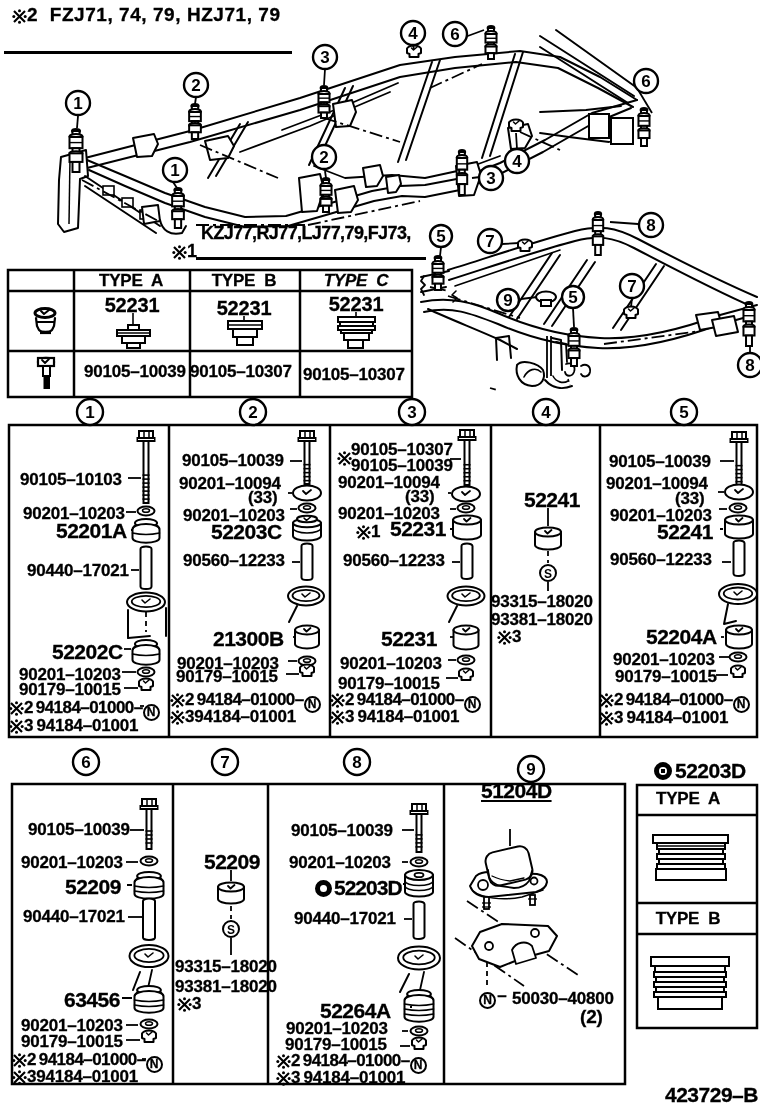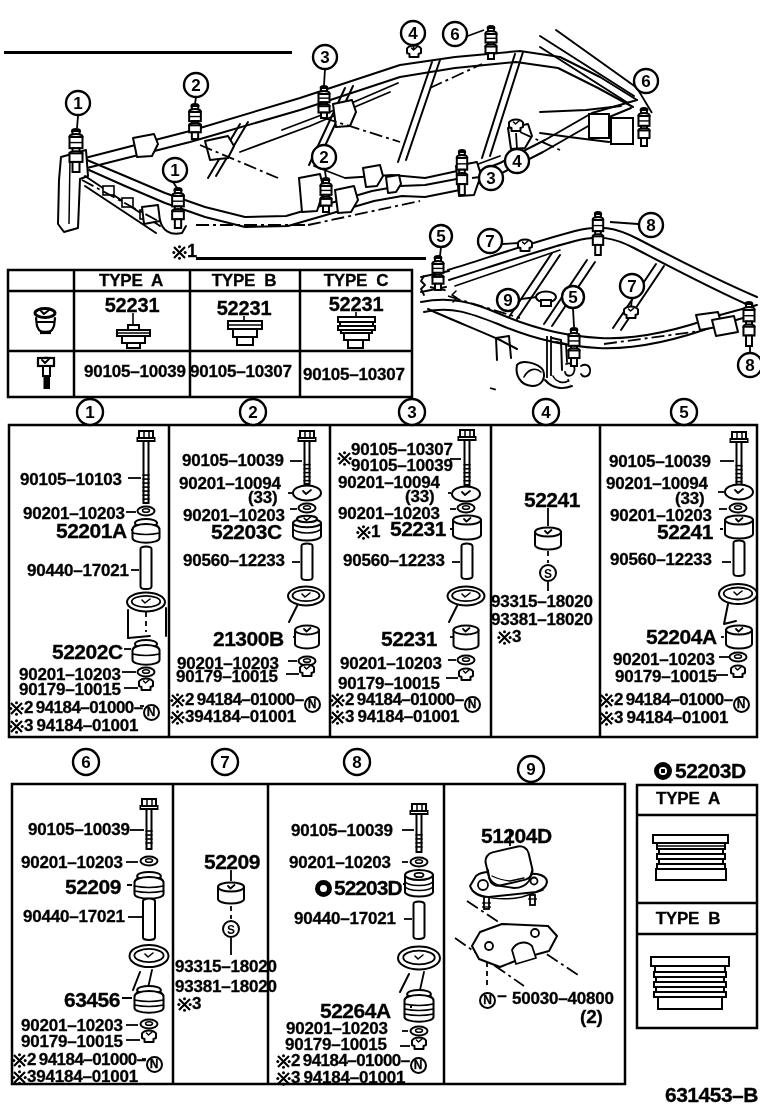--- a/index.html
+++ b/index.html
@@ -629,30 +629,38 @@
 <text x="651" y="231" text-anchor="middle" font-size="17" font-weight="bold" font-family="Liberation Sans">8</text>
 <circle cx="508" cy="300" r="11" stroke="#000" stroke-width="2.4" fill="#fff"></circle>
 <text x="508" y="306" text-anchor="middle" font-size="17" font-weight="bold" font-family="Liberation Sans">9</text>
 <circle cx="573" cy="297" r="11" stroke="#000" stroke-width="2.4" fill="#fff"></circle>
 <text x="573" y="303" text-anchor="middle" font-size="17" font-weight="bold" font-family="Liberation Sans">5</text>
 <circle cx="632" cy="286" r="12" stroke="#000" stroke-width="2.4" fill="#fff"></circle>
 <text x="632" y="292" text-anchor="middle" font-size="17" font-weight="bold" font-family="Liberation Sans">7</text>
 <circle cx="750" cy="365" r="12" stroke="#000" stroke-width="2.4" fill="#fff"></circle>
 <text x="750" y="371" text-anchor="middle" font-size="17" font-weight="bold" font-family="Liberation Sans">8</text>
     </svg>
+<div class="t h19" style="left:12px;top:5px;"><svg class="xm" width="15" height="15" viewBox="0 0 15 15">
+        <path d="M2,2 L13,13 M13,2 L2,13" stroke="#000" stroke-width="2.2" fill="none"></path>
+        <circle cx="7.5" cy="1.8" r="1.5"></circle>
+        <circle cx="7.5" cy="13.2" r="1.5"></circle>
+        <circle cx="1.8" cy="7.5" r="1.5"></circle>
+        <circle cx="13.2" cy="7.5" r="1.5"></circle>
+      </svg>2&nbsp; FZJ71, 74, 79, HZJ71, 79</div>
+<div class="t h18" style="left:201px;top:224px;letter-spacing:-0.6px">KZJ77,RJ77,LJ77,79,FJ73,</div>
 <div class="t h18" style="left:172px;top:242px;"><svg class="xm" width="15" height="15" viewBox="0 0 15 15">
         <path d="M2,2 L13,13 M13,2 L2,13" stroke="#000" stroke-width="2.2" fill="none"></path>
         <circle cx="7.5" cy="1.8" r="1.5"></circle>
         <circle cx="7.5" cy="13.2" r="1.5"></circle>
         <circle cx="1.8" cy="7.5" r="1.5"></circle>
         <circle cx="13.2" cy="7.5" r="1.5"></circle>
       </svg>1</div>
 <div class="t ctr" style="left:131px;top:272px;">TYPE&nbsp; A</div>
 <div class="t ctr" style="left:244px;top:272px;">TYPE&nbsp; B</div>
-<div class="t ctr" style="left:356px;top:272px;">TYPE&nbsp; C</div>
+<div class="t ctr" style="left:356px;top:272px;font-style:italic;">TYPE&nbsp; C</div>
 <div class="t ctr b20" style="left:132px;top:295px;">52231</div>
 <div class="t ctr b20" style="left:244px;top:298px;">52231</div>
 <div class="t ctr b20" style="left:356px;top:294px;">52231</div>
 <div class="t" style="left:84px;top:363px;">90105–10039</div>
 <div class="t" style="left:190px;top:363px;">90105–10307</div>
 <div class="t" style="left:303px;top:366px;">90105–10307</div>
 <div class="t" style="left:20px;top:471px;">90105–10103</div>
 <div class="t" style="left:23px;top:505px;">90201–10203</div>
 <div class="t b21" style="left:56px;top:520px;">52201A</div>
 <div class="t" style="left:27px;top:562px;">90440–17021</div>
@@ -812,20 +820,20 @@
         <circle cx="1.8" cy="7.5" r="1.5"></circle>
         <circle cx="13.2" cy="7.5" r="1.5"></circle>
       </svg>2 94184–01000–<span class="cl">N</span></div>
 <div class="t" style="left:276px;top:1069px;"><svg class="xm" width="15" height="15" viewBox="0 0 15 15">
         <path d="M2,2 L13,13 M13,2 L2,13" stroke="#000" stroke-width="2.2" fill="none"></path>
         <circle cx="7.5" cy="1.8" r="1.5"></circle>
         <circle cx="7.5" cy="13.2" r="1.5"></circle>
         <circle cx="1.8" cy="7.5" r="1.5"></circle>
         <circle cx="13.2" cy="7.5" r="1.5"></circle>
       </svg>3 94184–01001</div>
-<div class="t b21" style="left:481px;top:825px;">51204D</div>
+<div class="t b21" style="left:481px;top:780px;text-decoration:underline;">51204D</div>
 <div class="t" style="left:479px;top:987px;"><span class="cl">N</span> –</div>
 <div class="t" style="left:512px;top:990px;">50030–40800</div>
 <div class="t" style="left:580px;top:1007px;font-size:19px">(2)</div>
 <div class="t b21" style="left:654px;top:760px;"><span class="donut2"></span>52203D</div>
 <div class="t ctr" style="left:688px;top:790px;">TYPE&nbsp; A</div>
 <div class="t ctr" style="left:688px;top:910px;">TYPE&nbsp; B</div>
-<div class="t b21" style="left:665px;top:1084px;">631453–B</div>
+<div class="t b21" style="left:665px;top:1084px;">423729–B</div>
 </div>
 </body></html>

